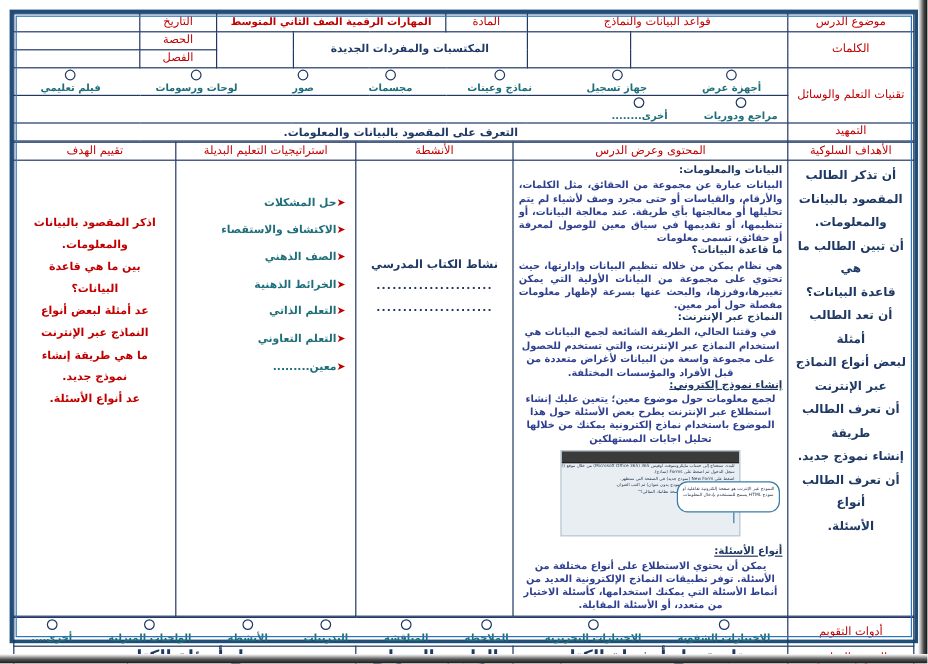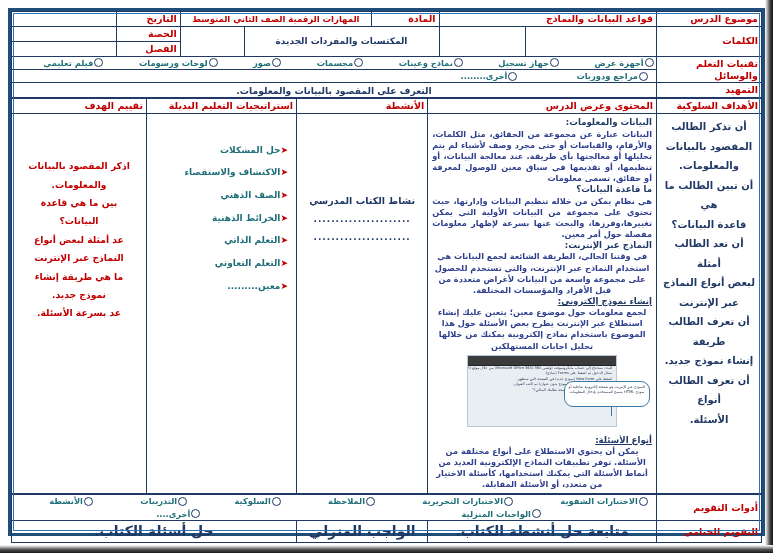--- a/index.html
+++ b/index.html
@@ -63,21 +63,22 @@
   }
   td, th {
     border: 1px solid #1f3864;
     padding: 1px 3px;
     vertical-align: middle;
     font-size: 9px;
     line-height: 1.25;
   }
   .hdr-red {
     color: #c00000;
-    font-weight: bold;
+    font-weight: normal;
+    text-align: center;
     font-size: 9.5px;
   }
   .hdr-red-sm {
     color: #c00000;
     font-weight: bold;
     text-align: center;
     font-size: 8.5px;
   }
   .cell-dark {
     color: #1f3864;
@@ -92,28 +93,27 @@
     display: flex;
     flex-direction: row;
     flex-wrap: wrap;
     align-items: center;
     justify-content: space-around;
     gap: 2px 6px;
     padding: 1px 2px;
   }
   .opt {
     display: inline-flex;
-    flex-direction: row;
+    flex-direction: column;
     align-items: center;
     gap: 1px;
     white-space: nowrap;
     color: #1f6f7a;
     font-weight: bold;
     font-size: 8.3px;
-    margin-left: 29px;
   }
   .opt .box {
     display: inline-block;
     width: 7px;
     height: 7px;
     border: 1.3px solid #1f3864;
     border-radius: 50%;
     flex: 0 0 auto;
   }
 
@@ -435,21 +435,21 @@
           <td>
             <div style="margin-top:40px">
               <div class="eval-line">اذكر المقصود  بالبيانات</div>
               <div class="eval-line">والمعلومات.</div>
               <div class="eval-line">بين ما هي قاعدة</div>
               <div class="eval-line">البيانات؟</div>
               <div class="eval-line">عد أمثلة لبعض أنواع</div>
               <div class="eval-line">النماذج  عبر الإنترنت</div>
               <div class="eval-line">ما هي طريقة  إنشاء</div>
               <div class="eval-line">نموذج جديد.</div>
-              <div class="eval-line">عد بسرعة الأسئلة.</div>
+              <div class="eval-line">عد أنواع الأسئلة.</div>
             </div>
           </td>
         </tr>
       </tbody>
     </table>
 
     <table>
       <colgroup>
         <col style="width:14.0%">
           <col style="width:30.5%">
@@ -468,21 +468,21 @@
               <span class="opt">
                   <span class="box"></span>
                   <span>الاختبارات التحريرية</span>
                 </span>
               <span class="opt">
                   <span class="box"></span>
                   <span>الملاحظة</span>
                 </span>
               <span class="opt">
                   <span class="box"></span>
-                  <span>السلوكية</span>
+                  <span>المناقشة</span>
                 </span>
               <span class="opt">
                   <span class="box"></span>
                   <span>التدريبات</span>
                 </span>
               <span class="opt">
                   <span class="box"></span>
                   <span>الأنشطة</span>
                 </span>
               <span class="opt">

